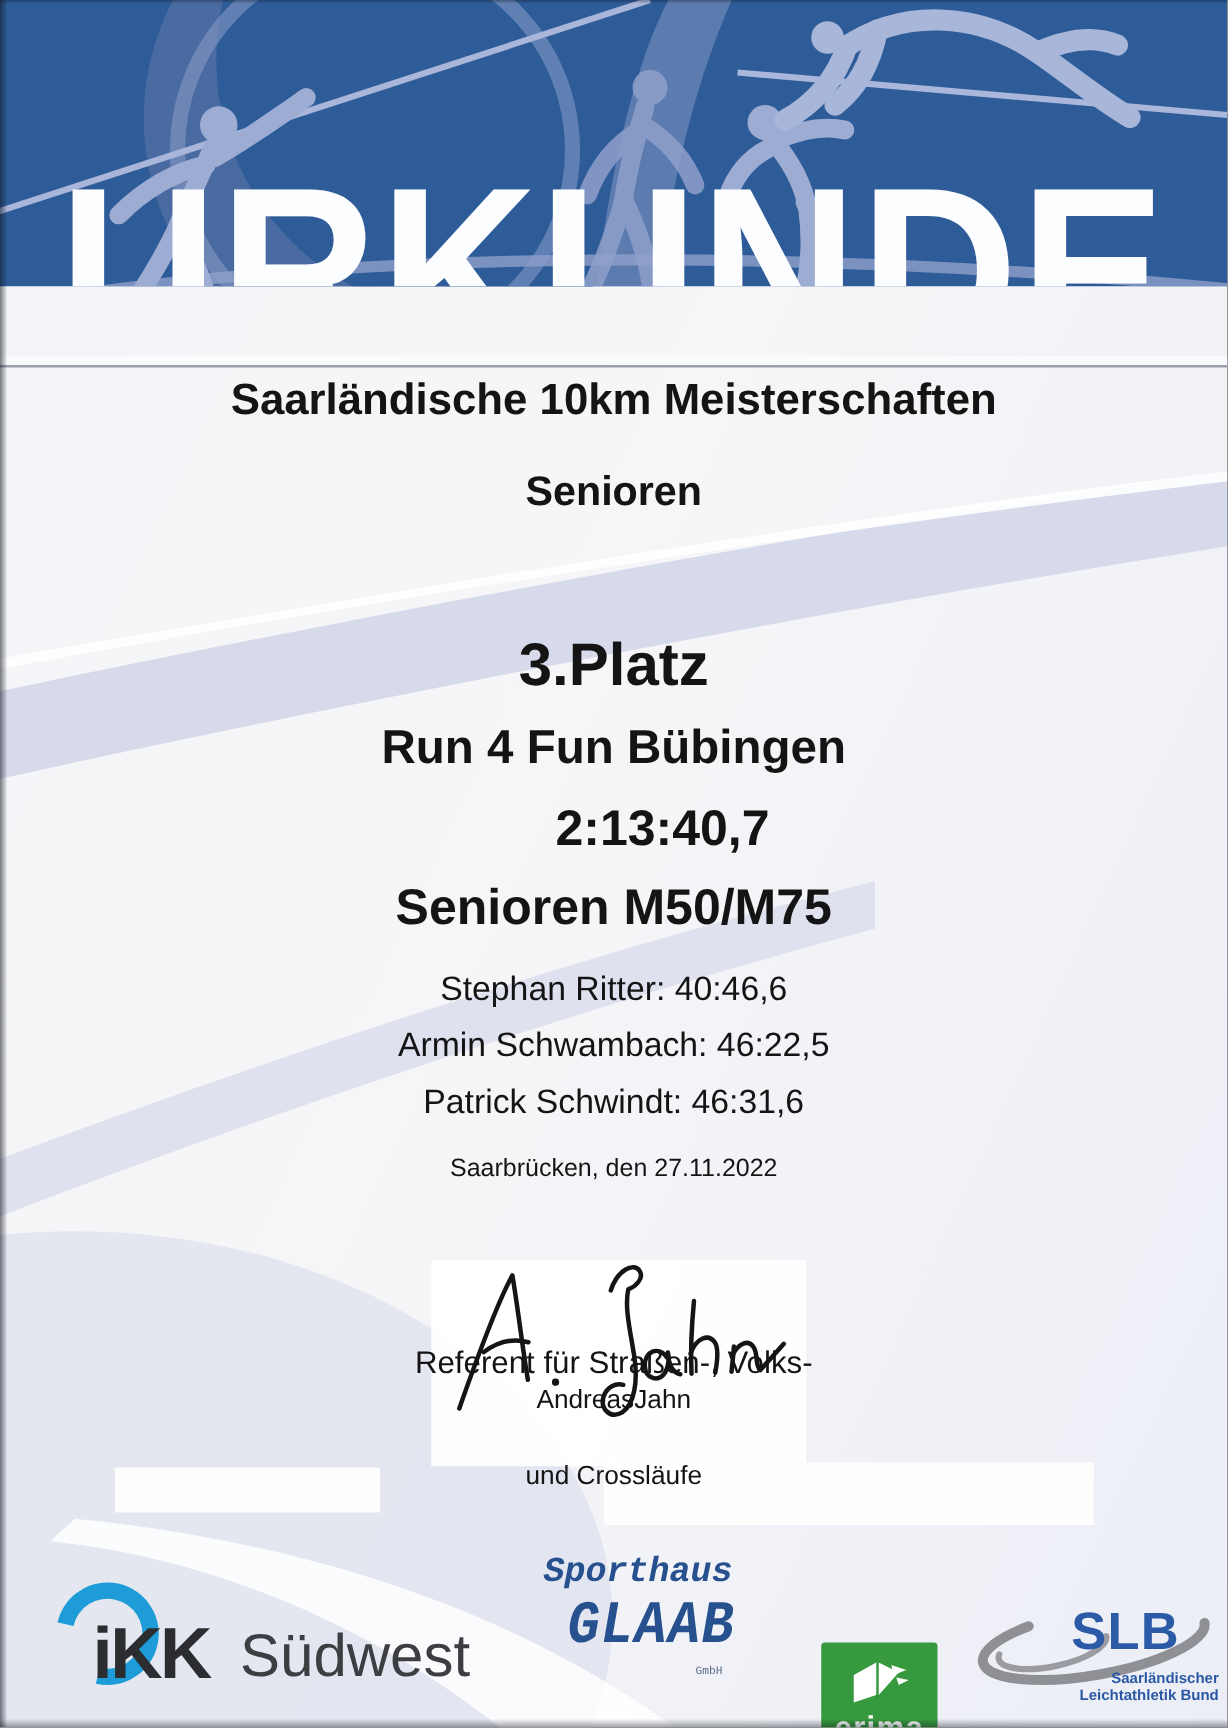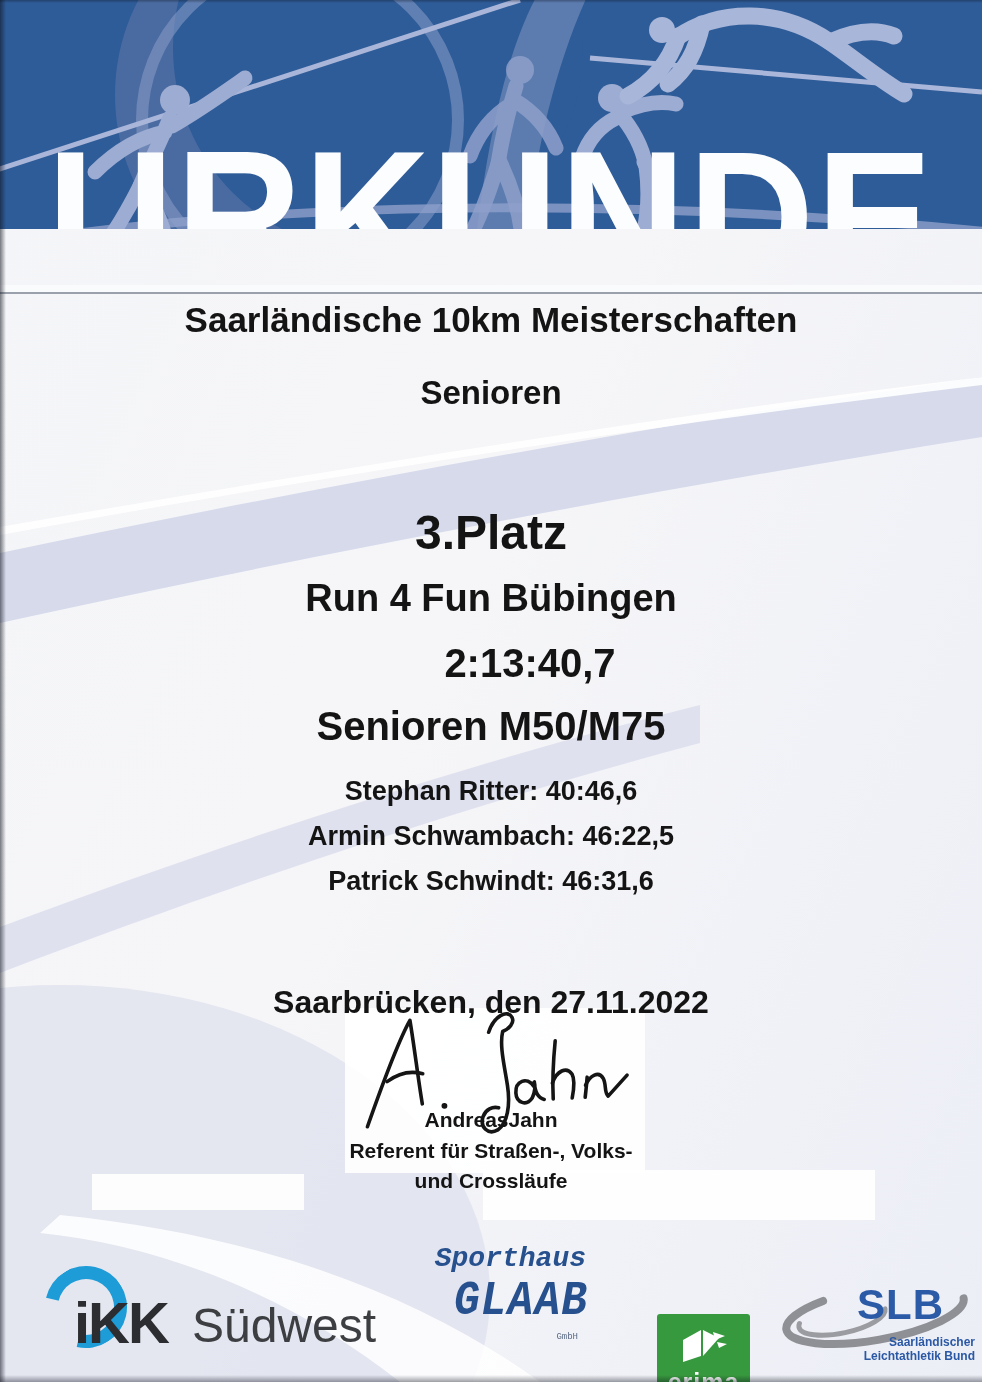--- a/index.html
+++ b/index.html
@@ -10,34 +10,34 @@
   }
   
   .banner{position:absolute;top:0;left:0;width:982px;height:229px;background:#2e5c98;overflow:hidden;}
   .banner svg{position:absolute;top:0;left:0;}
   .urkunde{
     position:absolute;top:122px;left:50%;transform:translateX(-50%) scaleX(.92);
     font-weight:bold;font-size:190px;line-height:1;letter-spacing:2px;color:#fcfdfe;white-space:nowrap;
   }
   .rule{position:absolute;top:285px;left:0;width:982px;height:7px;background:#fafbfc;border-bottom:2px solid #9ba1ac;}
   
-  .line{position:absolute;left:0;width:100%;text-align:center;line-height:1.15;white-space:nowrap;font-weight:bold;}
+  .line{position:absolute;left:0;width:100%;text-align:center;line-height:1.15;white-space:nowrap;}
   .b{font-weight:bold;}
   .t-event   {top:300px;font-size:35px;}
   .t-group   {top:374px;font-size:33px;}
   .t-place   {top:505px;font-size:48px;}
   .t-team    {top:577px;font-size:38px;}
   .t-time    {top:640px;font-size:40px;padding-left:39px;}
   .t-class   {top:703px;font-size:40px;}
   .t-run1    {top:776px;font-size:27px;}
   .t-run2    {top:821px;font-size:27px;}
   .t-run3    {top:866px;font-size:27px;}
-  .t-date    {top:984px;font-size:32px;}
+  .t-date    {top:924px;font-size:20px;}
   .t-signame {top:1108px;font-size:21px;}
-  .t-role1   {top:1139px;font-size:21px;}
+  .t-role1   {top:1076px;font-size:25px;}
   .t-role2   {top:1169px;font-size:21px;}
   
   .swoosh-layer{position:absolute;top:285px;left:0;}
   .patch{position:absolute;background:rgba(255,255,255,.92);}
   .patch-sig{left:345px;top:1008px;width:300px;height:165px;}
   .patch-l{left:92px;top:1174px;width:212px;height:36px;}
   .patch-r{left:483px;top:1170px;width:392px;height:50px;}
   .sig-svg{position:absolute;left:355px;top:1002px;width:280px;height:150px;transform:rotate(-3deg);}
   .edge-left{position:absolute;left:0;top:0;width:6px;height:100%;background:linear-gradient(90deg,rgba(14,18,30,.55),rgba(14,18,30,0));}
   .edge-top{position:absolute;left:0;top:0;width:100%;height:3px;background:linear-gradient(180deg,rgba(14,18,30,.35),rgba(14,18,30,0));}

